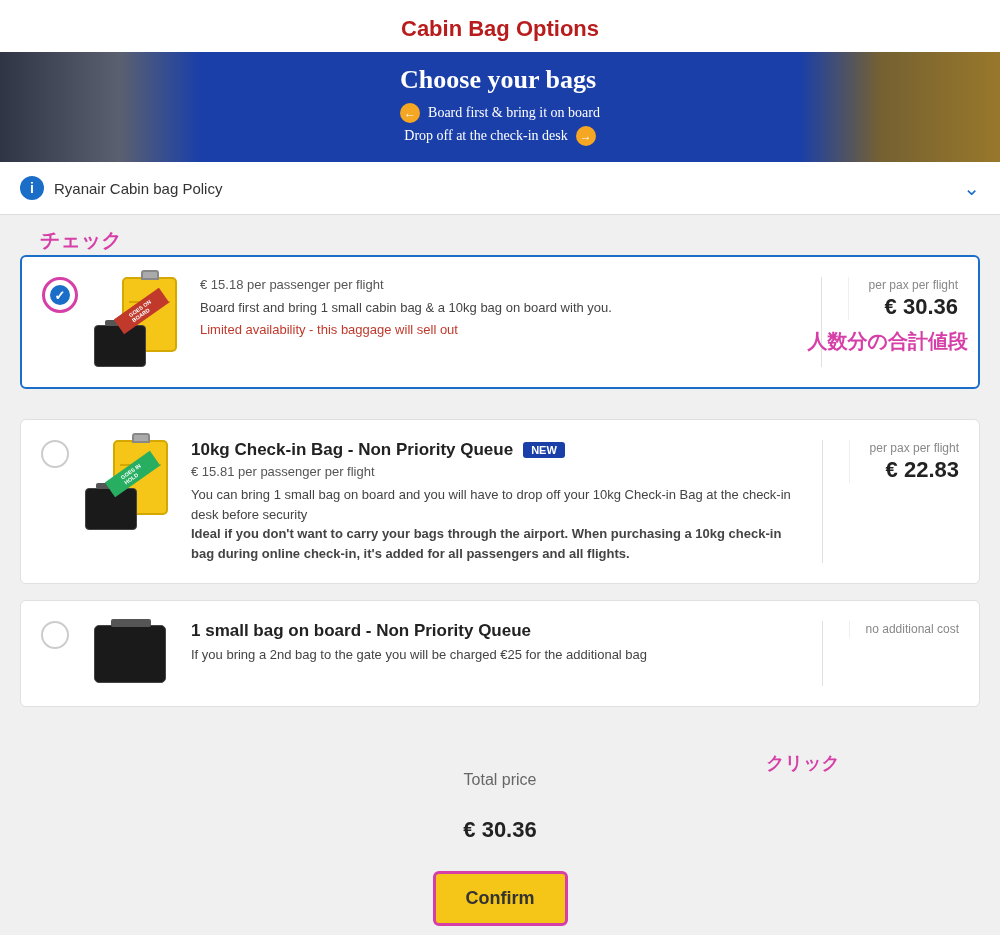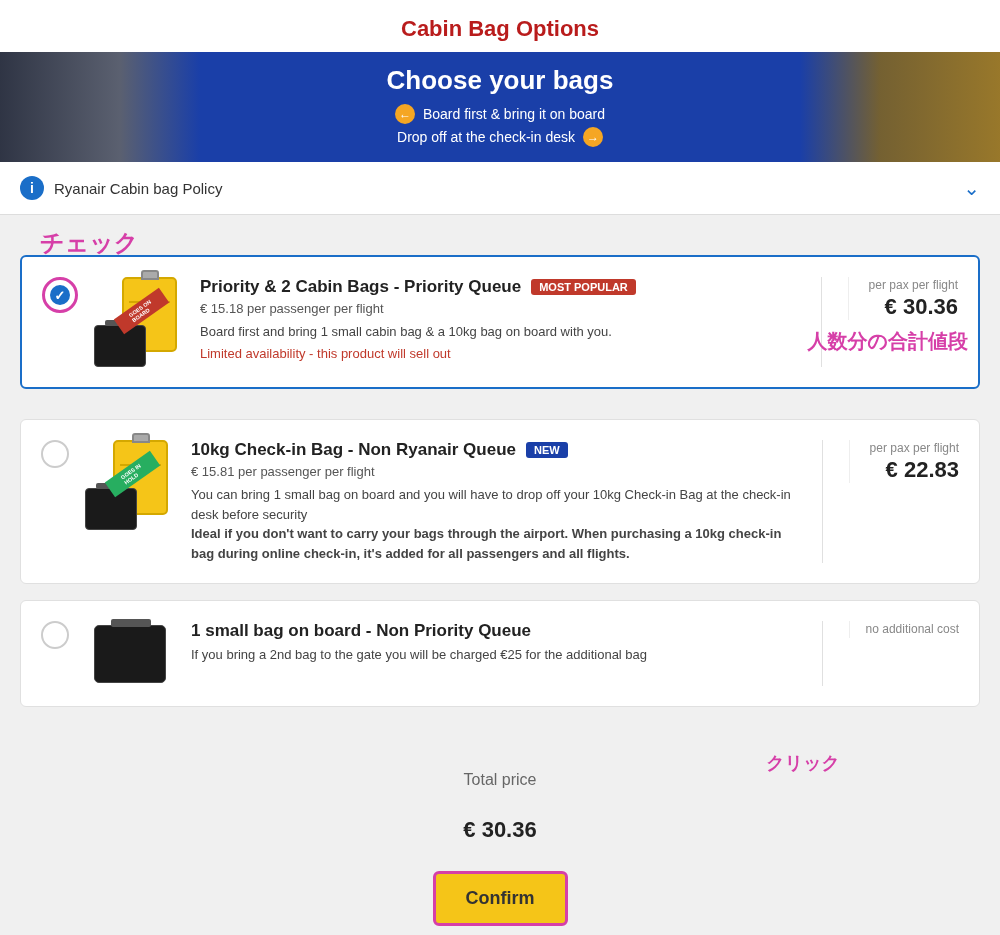--- a/index.html
+++ b/index.html
@@ -39,22 +39,23 @@
     .banner-person-right {
       position: absolute;
       right: 0; top: 0;
       width: 200px; height: 110px;
       background: linear-gradient(to left, #b8860b 0%, #8B6914 60%, transparent 100%);
       opacity: 0.8;
     }
     .banner-content {
       position: relative;
       z-index: 2;
-      text-align: right;
-      color: white;
+      text-align: left;
+      color: white;
+      font-family: Liberation Serif, serif;
     }
     .banner-title {
       font-size: 26px;
       font-weight: bold;
       margin-bottom: 8px;
     }
     .banner-option {
       display: flex;
       align-items: center;
       justify-content: center;
@@ -326,21 +327,21 @@
   <div class="policy-left">
     <div class="info-icon">i</div>
     <span class="policy-text">Ryanair Cabin bag Policy</span>
   </div>
   <span class="chevron-down">⌄</span>
 </div>
 
 <div class="main-content">
 
   <div style="position:relative; margin-top: 20px;">
-    <div style="position:absolute; top:-28px; left:20px; color:#d63fa8; font-size:24px; font-weight:bold; z-index:3;">チェック</div>
+    <div style="position:absolute; top:-28px; left:20px; color:#d63fa8; font-size:20px; font-weight:bold; z-index:3;">チェック</div>
     <div class="option-card selected option-card-first">
 
       <div class="radio-col">
         <div class="radio-outer checked-purple purple-ring">
           <div class="check-inner">✓</div>
         </div>
       </div>
 
       <div class="bag-image" style="position:relative; width:90px; height:90px; flex-shrink:0;">
 
@@ -350,29 +351,25 @@
         </div>
 
         <div style="position:absolute; left:20px; top:25px; width:55px; height:18px; background:#c0392b; transform:rotate(-35deg); display:flex; align-items:center; justify-content:center; font-size:5.5px; color:white; font-weight:bold; z-index:2; line-height:1.1;">GOES ON<br>BOARD</div>
 
         <div style="position:absolute; left:0; bottom:0; width:52px; height:42px; background:#1a1a1a; border-radius:4px; border:1px solid #444;">
           <div style="position:absolute; top:-6px; left:10px; width:32px; height:6px; background:#555; border-radius:2px;"></div>
         </div>
       </div>
 
       <div class="option-info">
-        <div class="option-title-row">
-          <span class="option-title">Priority &amp; 2 Cabin Bags - Priority Queue</span>
-          <span class="badge-popular">MOST POPULAR</span>
-        </div>
         <div class="option-price-per">€ 15.18 per passenger per flight</div>
         <div class="option-desc">
           <span>Board first and bring 1 small cabin bag &amp; a 10kg bag on board with you.</span><br>
         </div>
-        <div class="option-warning">Limited availability - this product will sell out</div>
+        <div class="option-warning">Limited availability - this baggage will sell out</div>
       </div>
 
       <div class="divider-vert"></div>
 
       <div class="price-col" style="position:relative;">
         <div class="price-label">per pax per flight</div>
         <div class="price-value">€ 30.36</div>
         <div style="position:absolute; right:-10px; bottom:-35px; color:#d63fa8; font-size:20px; font-weight:bold; white-space:nowrap;">人数分の合計値段</div>
       </div>
     </div>
@@ -393,21 +390,21 @@
 
         <div style="position:absolute; left:20px; top:25px; width:55px; height:18px; background:#27ae60; transform:rotate(-35deg); display:flex; align-items:center; justify-content:center; font-size:5.5px; color:white; font-weight:bold; z-index:2; line-height:1.1;">GOES IN<br>HOLD</div>
 
         <div style="position:absolute; left:0; bottom:0; width:52px; height:42px; background:#1a1a1a; border-radius:4px; border:1px solid #444;">
           <div style="position:absolute; top:-6px; left:10px; width:32px; height:6px; background:#555; border-radius:2px;"></div>
         </div>
       </div>
 
       <div class="option-info">
         <div class="option-title-row">
-          <span class="option-title">10kg Check-in Bag - Non Ryanair Queue</span>
+          <span class="option-title">10kg Check-in Bag - Non Priority Queue</span>
           <span class="badge-new">NEW</span>
         </div>
         <div class="option-price-per">€ 15.81 per passenger per flight</div>
         <div class="option-desc">
           <span>You can bring 1 small bag on board and you will have to drop off your 10kg Check-in Bag at the check-in desk before security</span><br>
           <strong>Ideal if you don't want to carry your bags through the airport. When purchasing a 10kg check-in bag during online check-in, it's added for all passengers and all flights.</strong>
         </div>
       </div>
 
       <div class="divider-vert"></div>

